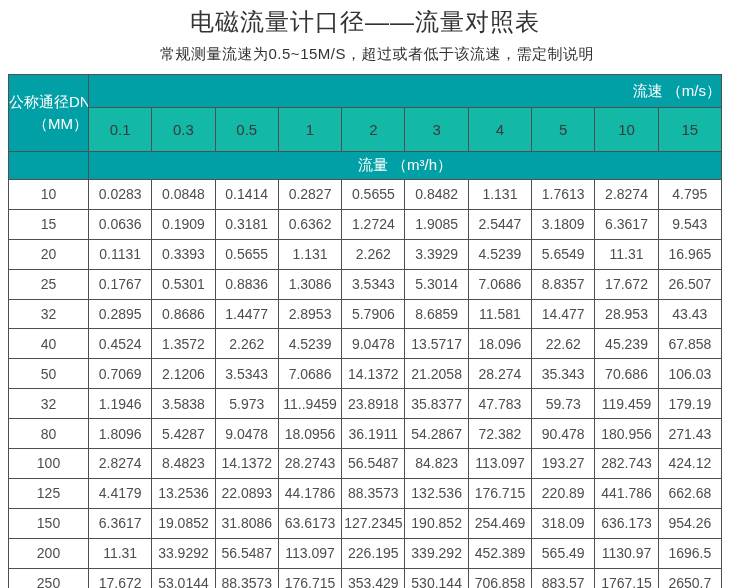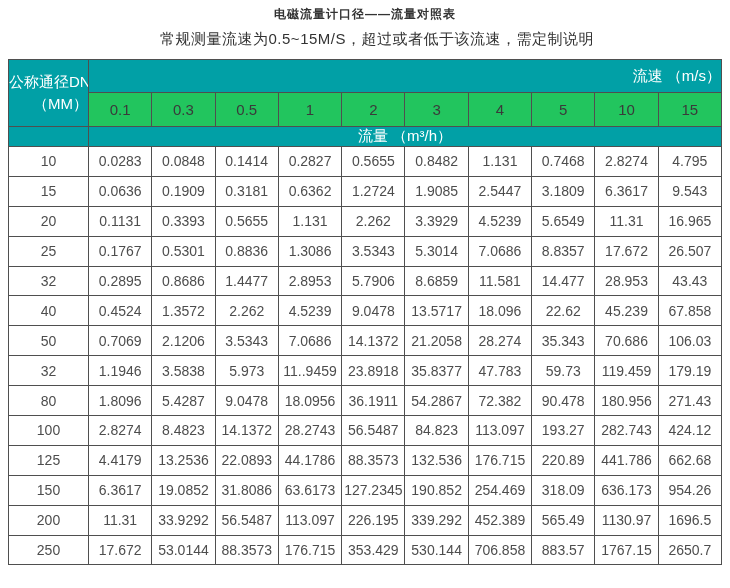--- a/index.html
+++ b/index.html
@@ -12,22 +12,22 @@
   html,body{margin:0;padding:0;}
   body{
     width:730px;height:588px;
     background:#ffffff;
     font-family:"Liberation Sans","DejaVu Sans",sans-serif;
     overflow:hidden;
   }
   .page-title{
     margin:6px 0 0 0;
     text-align:center;
-    font-size:12px;
-    font-weight:bold;
+    font-size:24px;
+    font-weight:normal;
     color:var(--title-color);
     letter-spacing:1px;
   }
   .page-subtitle{
     margin:7px 0 0 0;
     text-align:center;
     font-size:15px;
     color:var(--title-color);
     letter-spacing:0.5px;
     padding-left:24px;
@@ -47,27 +47,27 @@
     overflow:hidden;
     white-space:nowrap;
   }
   .teal{
     background:var(--teal);
     color:#ffffff;
     font-weight:normal;
   }
   tr.vel-label-row th{height:33px;font-size:15px;text-align:right;}
   tr.vel-values-row th{
-    height:34px;
-    background:#22c55e;
+    height:44px;
+    background:#14b8a6;
     color:#3a3a3a;
     font-weight:normal;
     font-size:15px;
   }
-  tr.flow-label-row th{height:20px;font-size:15px;}
+  tr.flow-label-row th{height:28px;font-size:15px;}
   th.corner{
     font-size:14px;
     line-height:1.45;
   }
   tbody tr{height:29.9px;}
   tbody td{
     color:var(--data-color);
     font-size:14px;
   }
 </style>
@@ -120,21 +120,21 @@
     <tbody id="table-body">
         <tr>
           <td>10</td>
           <td>0.0283</td>
           <td>0.0848</td>
           <td>0.1414</td>
           <td>0.2827</td>
           <td>0.5655</td>
           <td>0.8482</td>
           <td>1.131</td>
-          <td>0.7468</td>
+          <td>1.7613</td>
           <td>2.8274</td>
           <td>4.795</td>
         </tr>
         <tr>
           <td>15</td>
           <td>0.0636</td>
           <td>0.1909</td>
           <td>0.3181</td>
           <td>0.6362</td>
           <td>1.2724</td>

